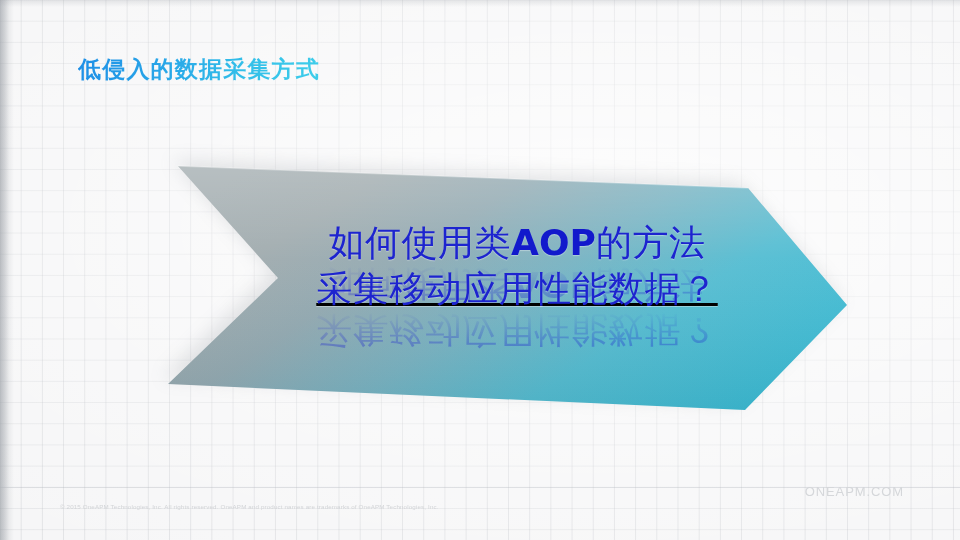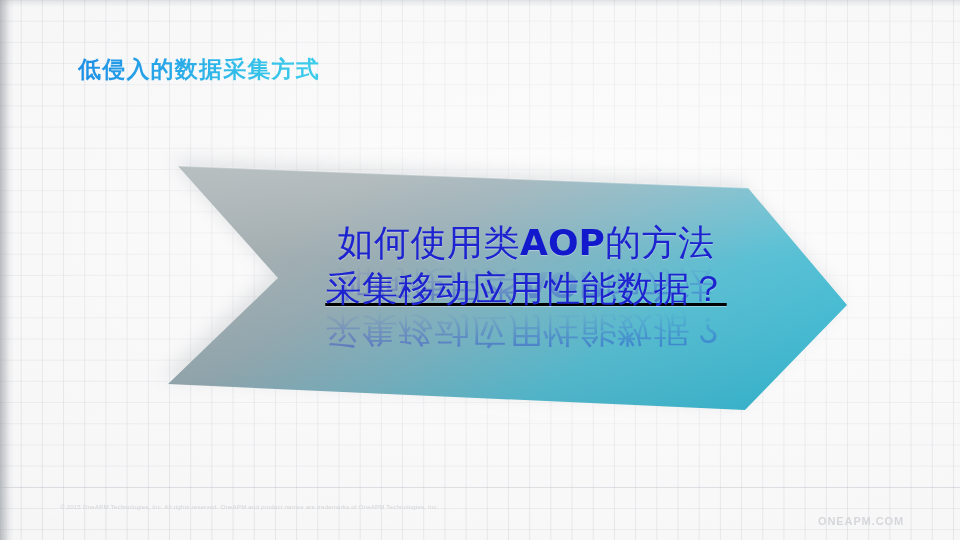--- a/index.html
+++ b/index.html
@@ -83,21 +83,21 @@
     opacity: 0.42;
   }
   .banner-svg {
     position: absolute;
     left: 0; top: 0;
   }
 
   
   .banner-text {
     position: absolute;
-    left: 291px;
+    left: 282px;
     top: 222px;
     width: 470px;
     text-align: center;
     pointer-events: auto;
   }
   .bt-line {
     position: relative;
     font-family: "DejaVu Serif", "Liberation Serif", serif;
     font-size: 36px;
     line-height: 42px;
@@ -153,25 +153,25 @@
     top: 503px;
     font-size: 6.2px;
     letter-spacing: 0.15px;
     color: #d2d4d7;
     white-space: nowrap;
     font-family: "Liberation Sans", "DejaVu Sans", sans-serif;
   }
   .footer-site {
     position: absolute;
     right: 56px;
-    top: 515px;
-    font-size: 11px;
+    top: 484px;
+    font-size: 13px;
     letter-spacing: 0.9px;
     color: #d5d7da;
-    font-weight: bold;
+    font-weight: normal;
     white-space: nowrap;
     font-family: "Liberation Sans", "DejaVu Sans", sans-serif;
   }
 </style>
 </head>
 <body>
 
 <div id="slide">
 
   <div class="grid-layer"></div>

